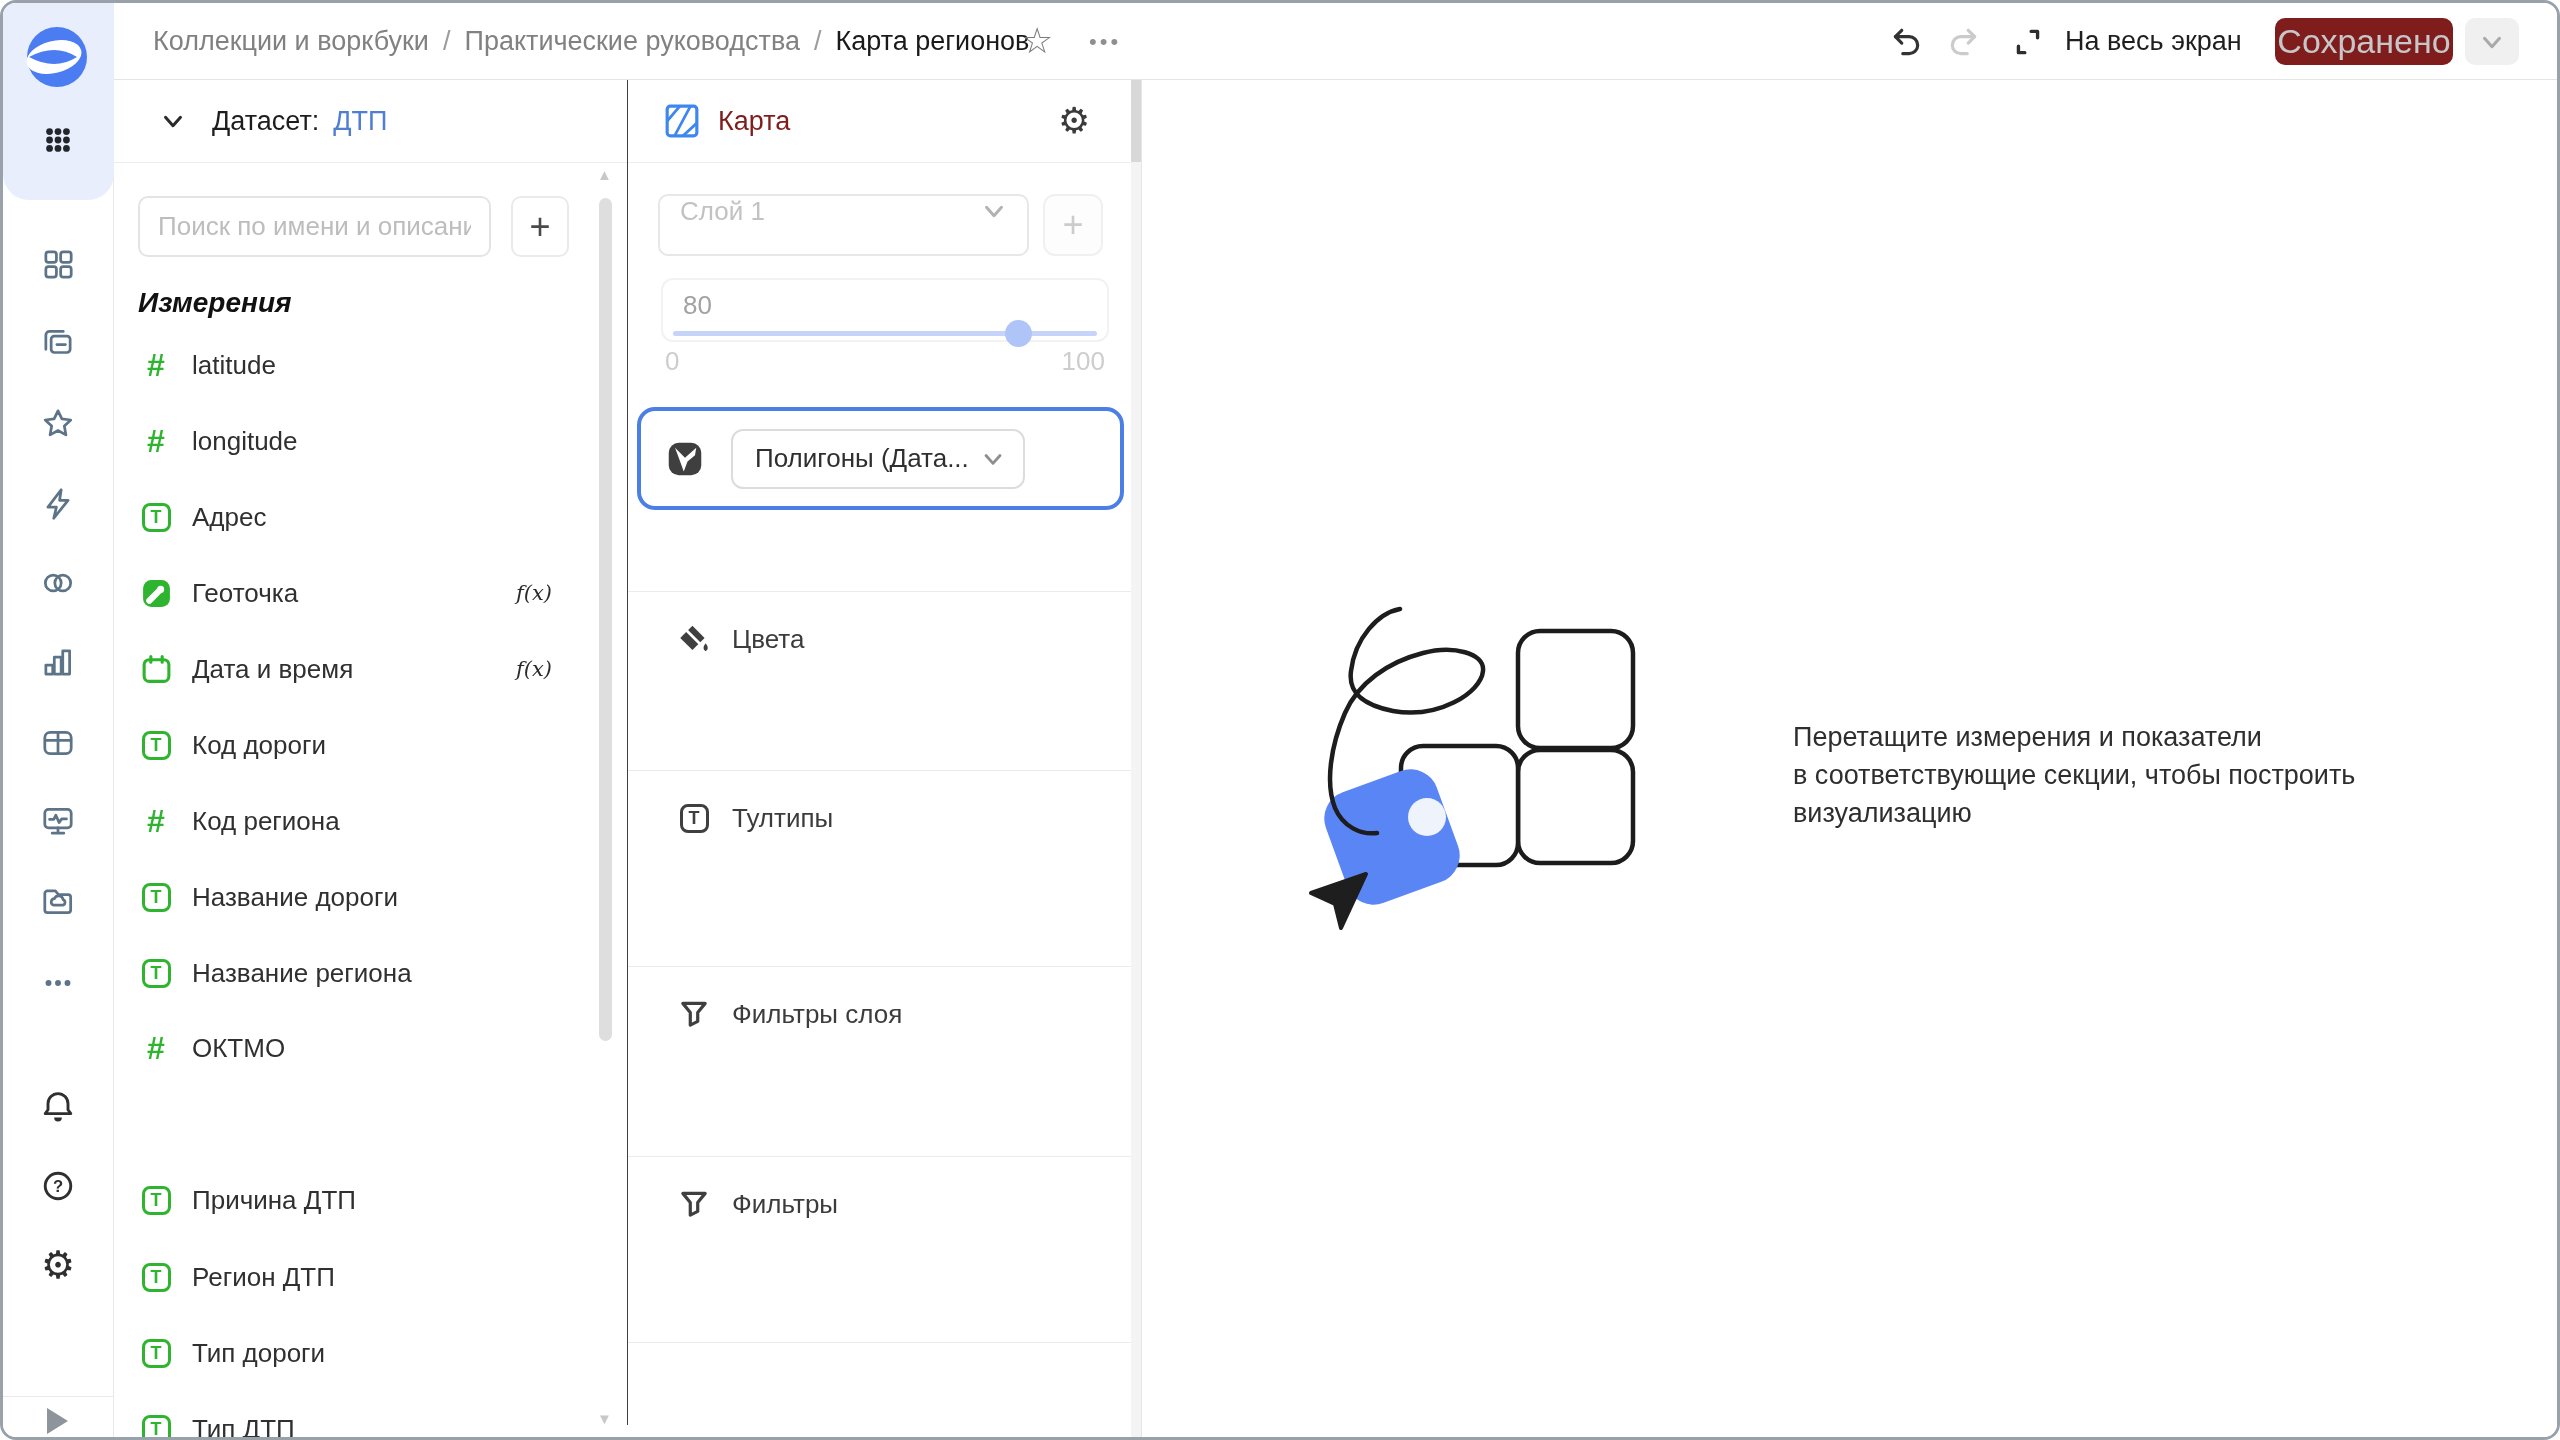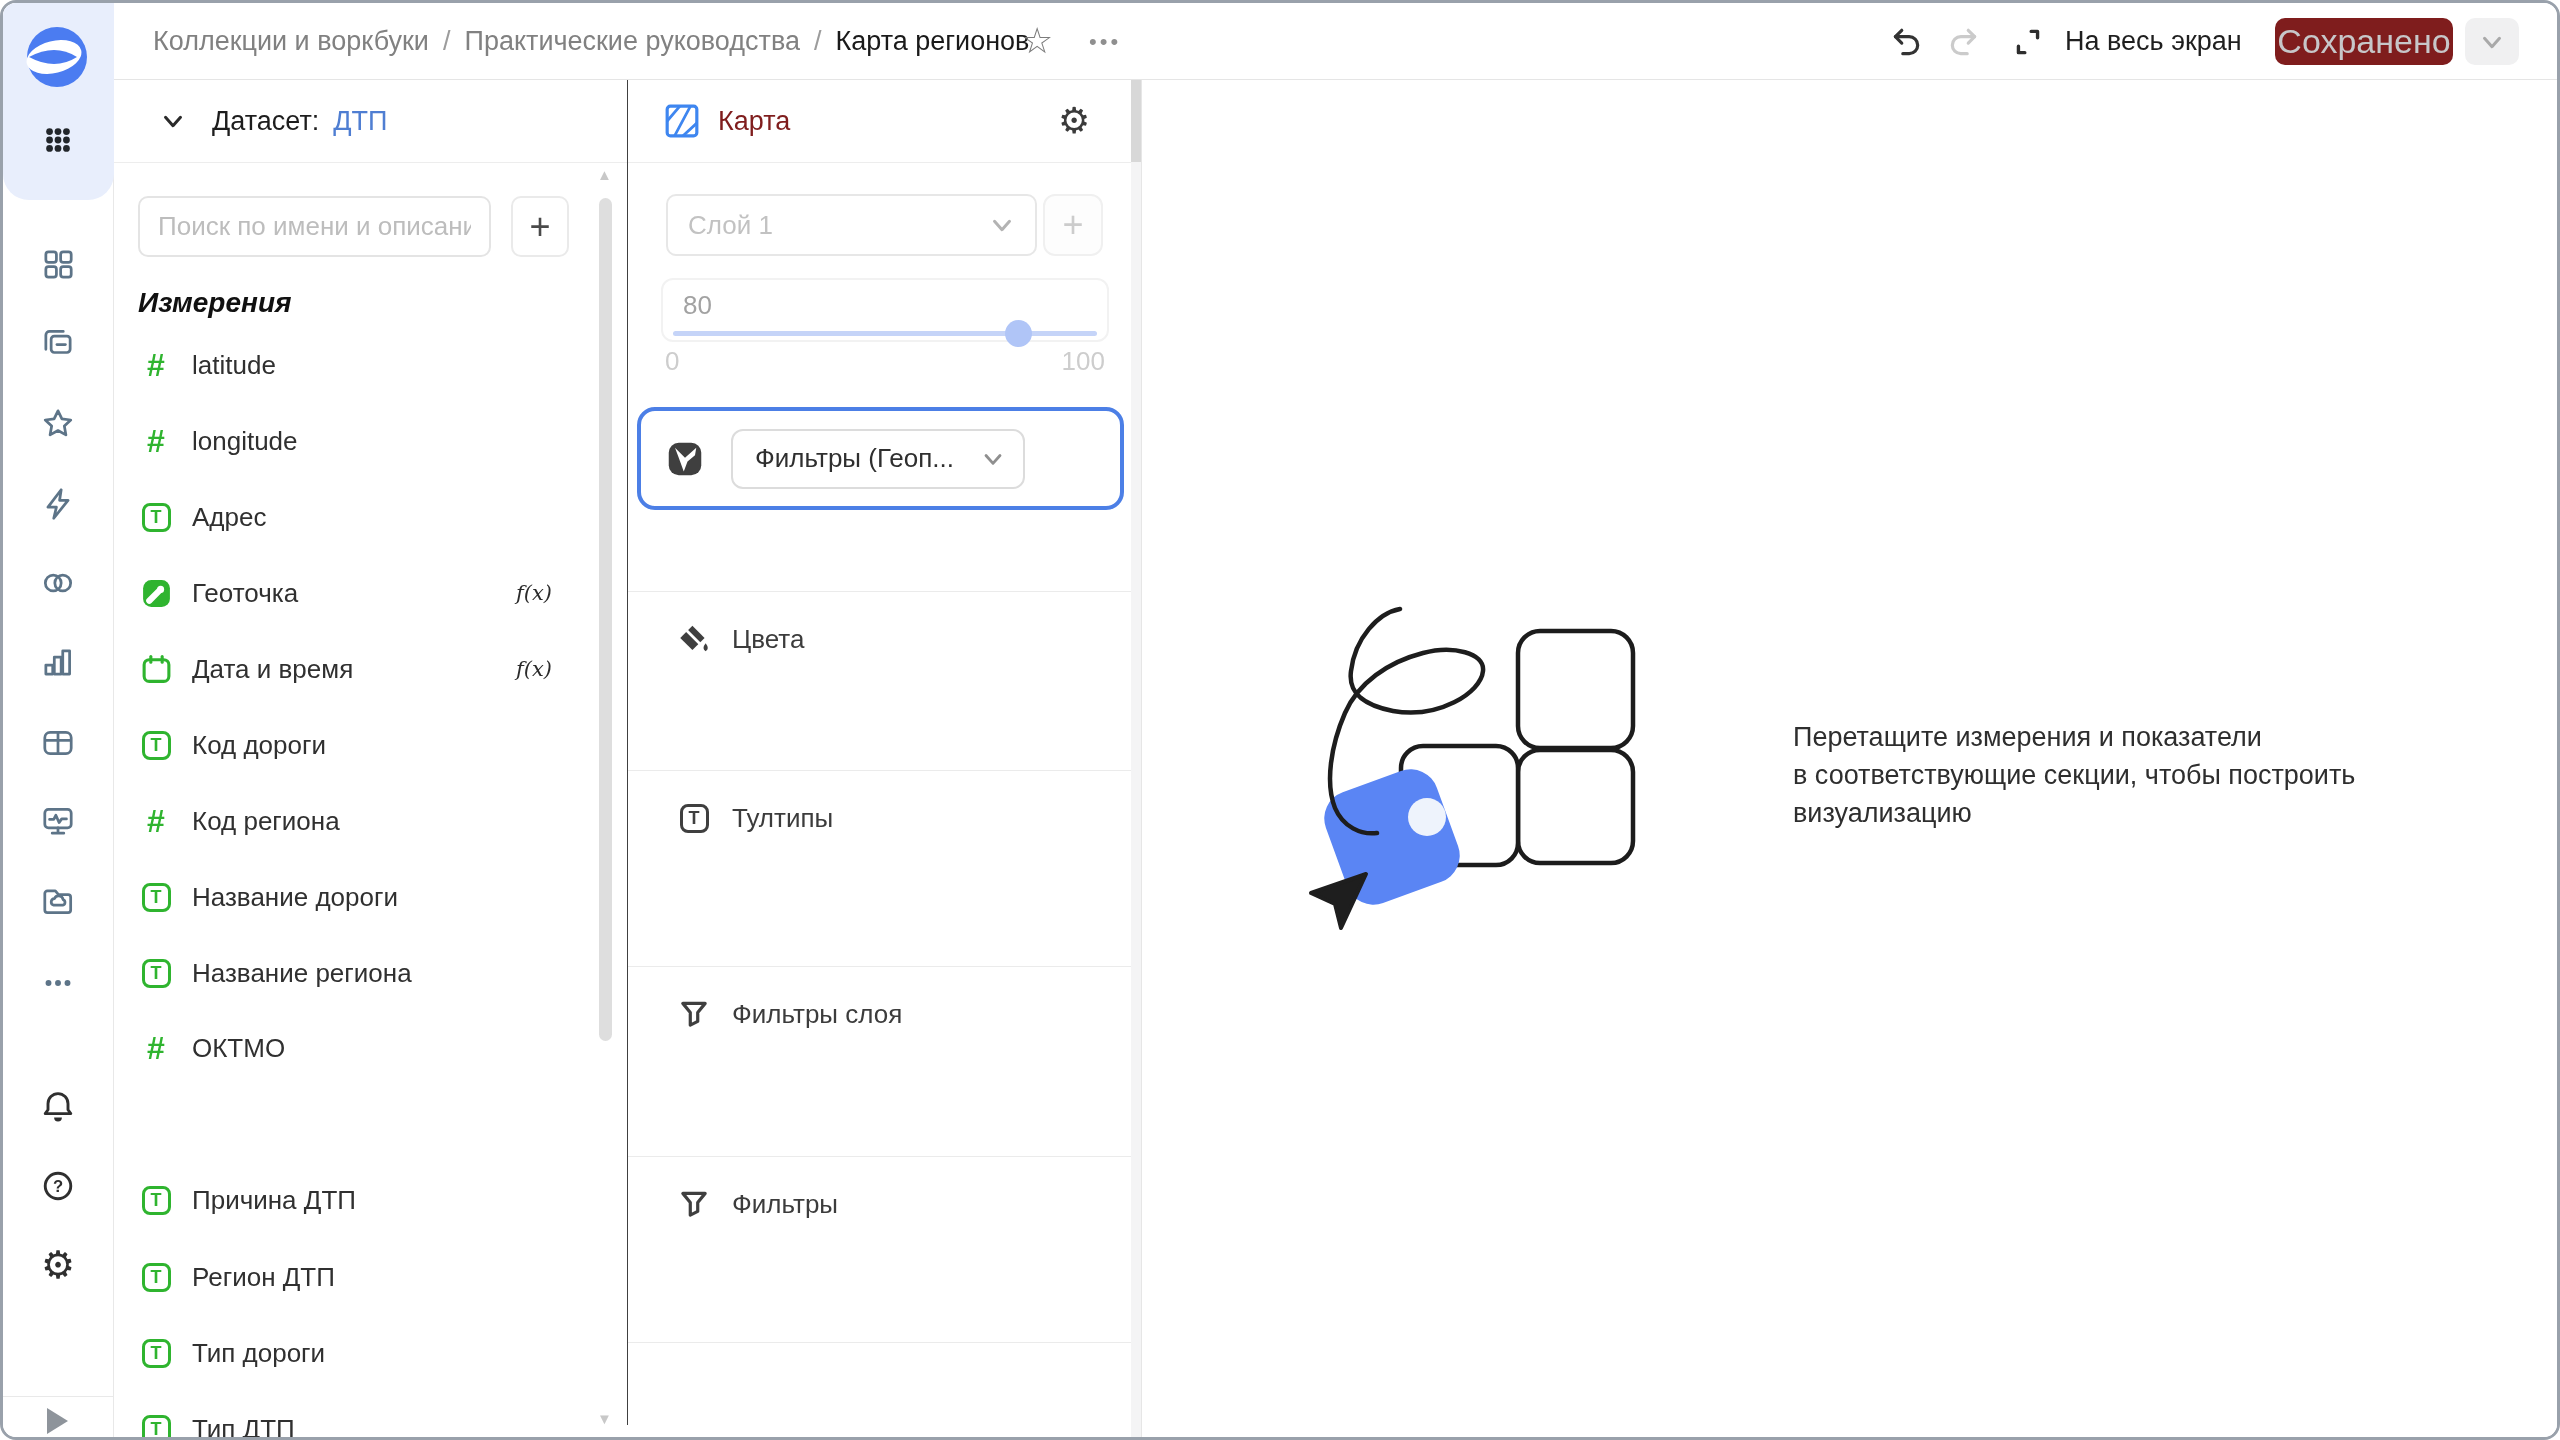--- a/index.html
+++ b/index.html
@@ -73,21 +73,21 @@
         font-weight:normal; font-size:21px; color:#2b2b2b; }
 
   
   .viz-panel { position:absolute; left:625px; top:77px; bottom:0; width:514px; background:#fff;
                border-right:1px solid #e6e6e6; }
   .viz-header { position:absolute; left:0; right:0; top:0; height:83px; display:flex; align-items:center;
                 padding-left:36px; border-bottom:1px solid #ededed; }
   .viz-title { font-size:27px; color:#7f1d1d; margin-left:18px; }
   .viz-gear { position:absolute; left:430px; top:20px; font-size:36px; color:#3b3b3b; line-height:42px; }
   .layer-select { position:absolute; left:30px; top:114px; width:371px; height:62px; border:2px solid #e7e7e7;
-                  border-radius:10px; display:flex; align-items:center; padding:0 18px 0 20px;margin-left:8px; }
+                  border-radius:10px; display:flex; align-items:flex-start; padding:0 18px 0 20px; }
   .layer-select .txt { font-size:26px; color:#c2c2c2; }
   .layer-select svg { margin-left:auto; }
   .btn-addlayer { position:absolute; left:415px; top:114px; width:60px; height:62px; border:2px solid #f0f0f0;
                   background:#fdfdfd; border-radius:12px; font-size:36px; color:#cccccc; line-height:1; }
   .op-box { position:absolute; left:33px; top:198px; width:448px; height:64px; border:2px solid #f2f2f2;
             border-radius:12px; }
   .op-val { position:absolute; left:20px; top:10px; font-size:26px; color:#a2a2a2; }
   .op-track { position:absolute; left:10px; right:10px; top:51px; height:5px; background:#c5d4f8; border-radius:3px; }
   .op-handle { position:absolute; left:342px; top:40px; width:27px; height:27px; border-radius:50%; background:#b0c5f7; }
   .op-labels { position:absolute; left:33px; top:266px; width:448px; display:flex; justify-content:space-between;
@@ -478,21 +478,21 @@
     <div class="op-labels">
       <span>0</span>
       <span>100</span>
     </div>
 
     <div class="geo-box">
       <svg width="40" height="40" style="color:#3f3f3f">
           <use href="#s-poly"></use>
         </svg>
       <div class="geo-select">
-        <span class="txt">Фильтры (Геоп...</span>
+        <span class="txt">Полигоны (Дата...</span>
         <svg width="28" height="28" style="color:#8f8f8f">
             <use href="#s-chev-down"></use>
           </svg>
       </div>
     </div>
 
     <div class="vsec" style="top:511px;height:179px">
       <div class="vsec-row">
         <span class="vsec-ico">
             <svg width="36" height="36">

